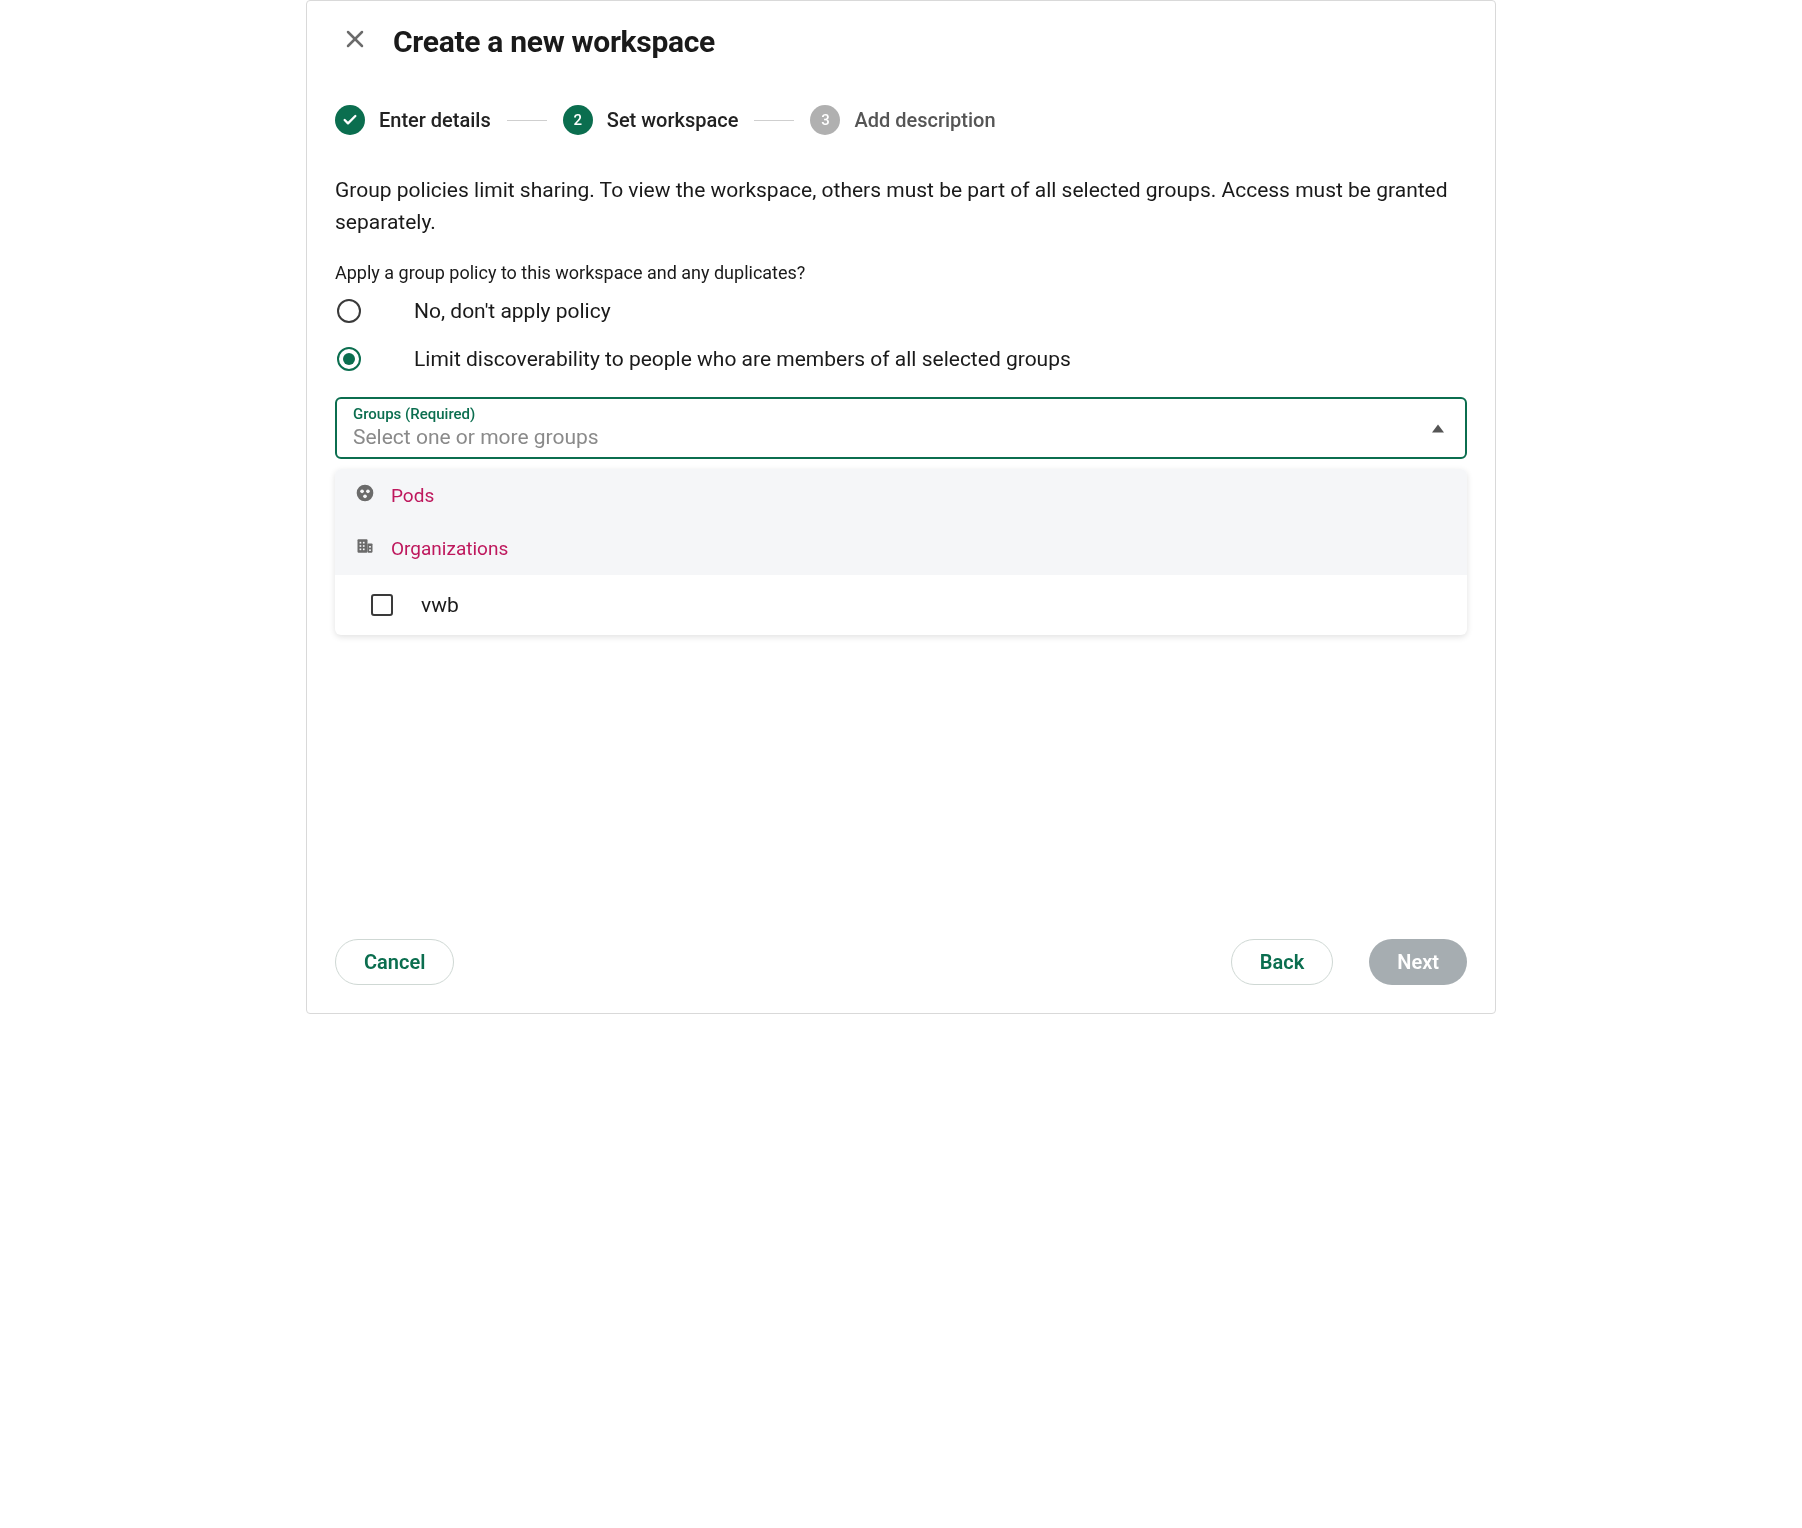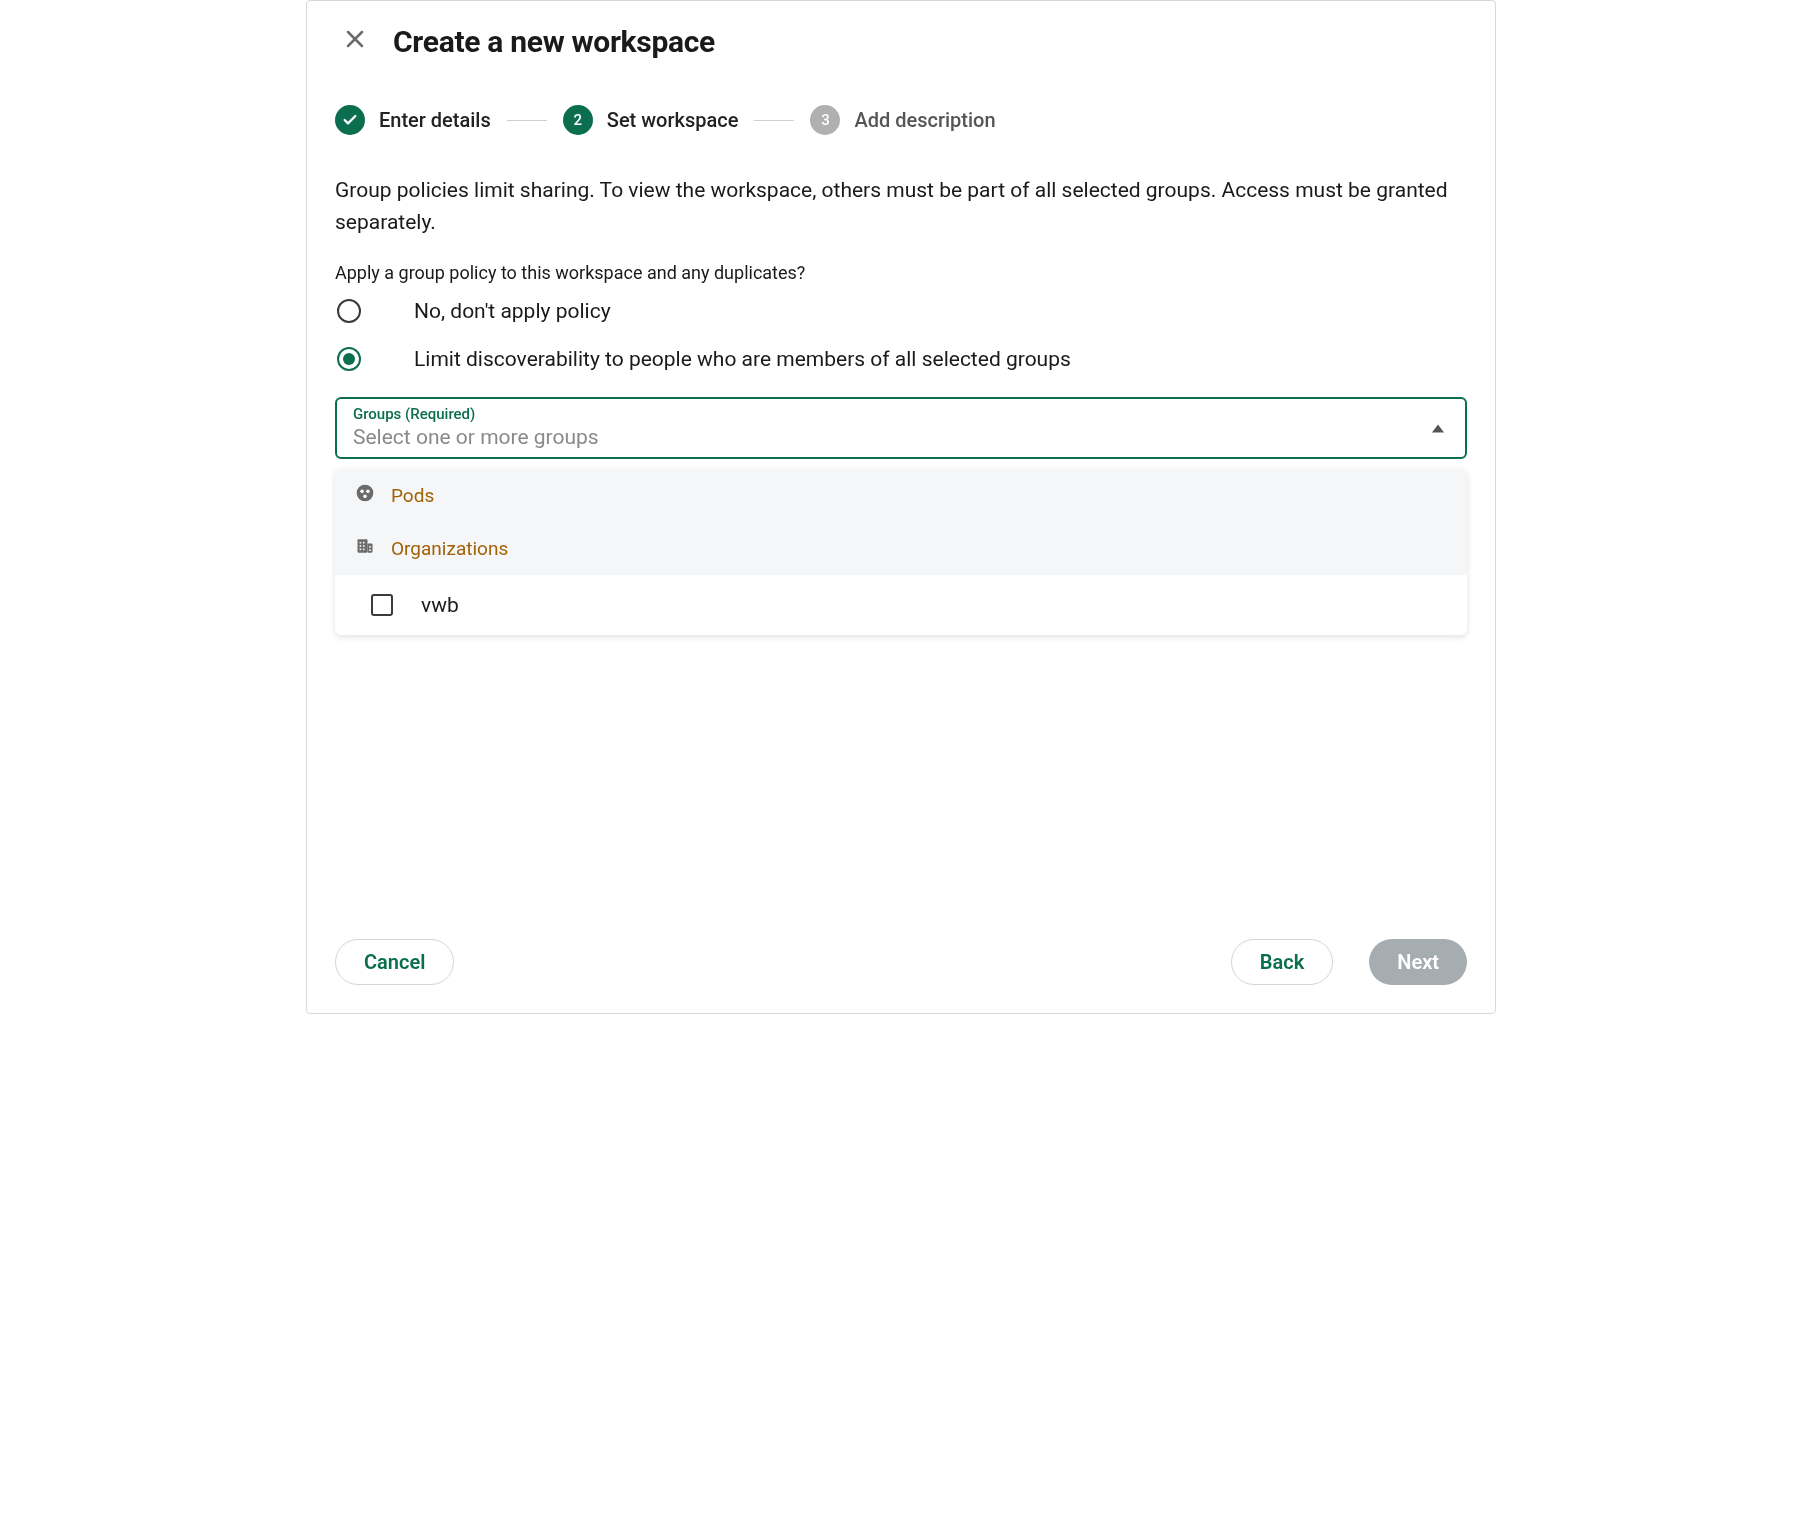--- a/index.html
+++ b/index.html
@@ -140,21 +140,21 @@
     border-radius: 6px;
     box-shadow: 0 2px 6px rgba(0,0,0,0.12);
     overflow: hidden;
   }
   .dropdown-section-header {
     background: #f5f6f8;
     padding: 14px 20px;
     display: flex;
     align-items: center;
     gap: 16px;
-    color: #a16207;
+    color: #be185d;
     font-size: 19px;
   }
   .dropdown-item {
     padding: 18px 20px 18px 36px;
     display: flex;
     align-items: center;
     gap: 28px;
     cursor: pointer;
   }
   .item-checkbox {

